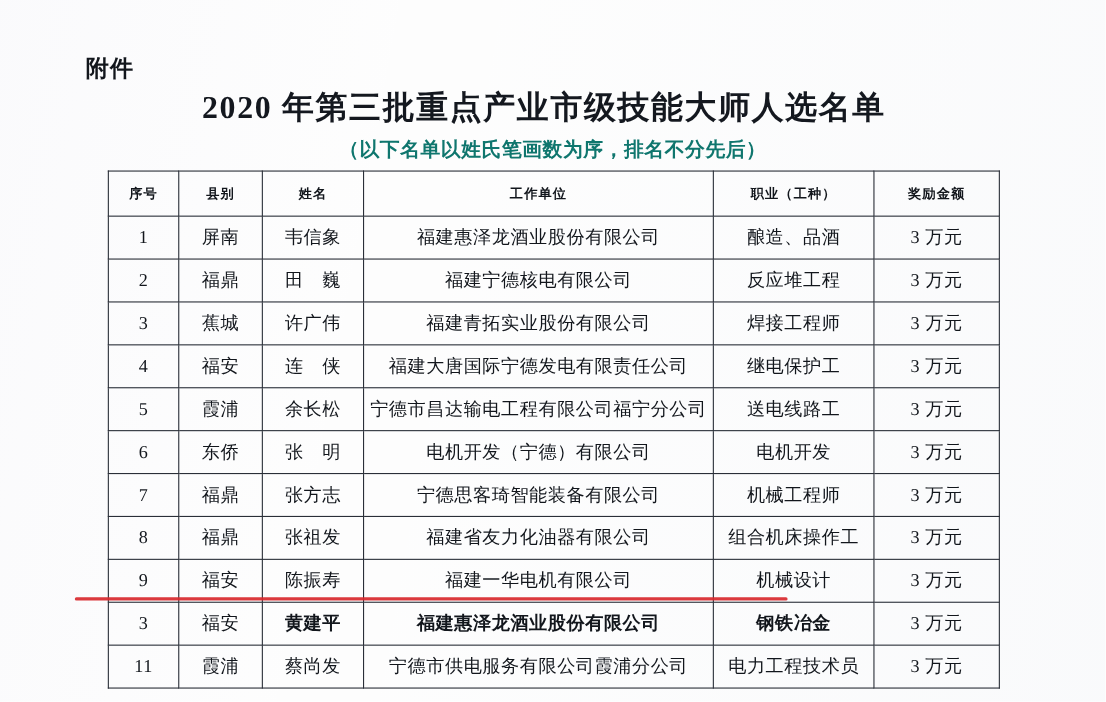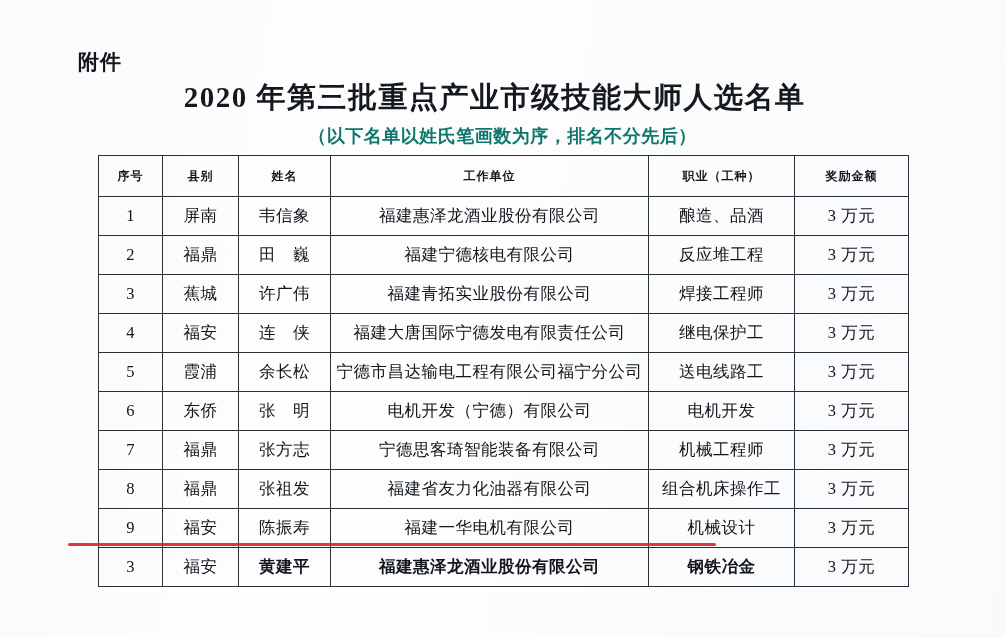--- a/index.html
+++ b/index.html
@@ -220,18 +220,26 @@
           <td class="award">3 万元</td>
         </tr>
         <tr class="highlight">
           <td class="seq">3</td>
           <td class="county">福安</td>
           <td class="name">黄建平</td>
           <td class="unit">福建惠泽龙酒业股份有限公司</td>
           <td class="job">钢铁冶金</td>
           <td class="award">3 万元</td>
         </tr>
+        <tr>
+          <td class="seq">11</td>
+          <td class="county">霞浦</td>
+          <td class="name">蔡尚发</td>
+          <td class="unit">宁德市供电服务有限公司霞浦分公司</td>
+          <td class="job">电力工程技术员</td>
+          <td class="award">3 万元</td>
+        </tr>
       </tbody>
   </table>
 
   <div class="underline-mark"></div>
 
 </div>
 
 </body></html>

